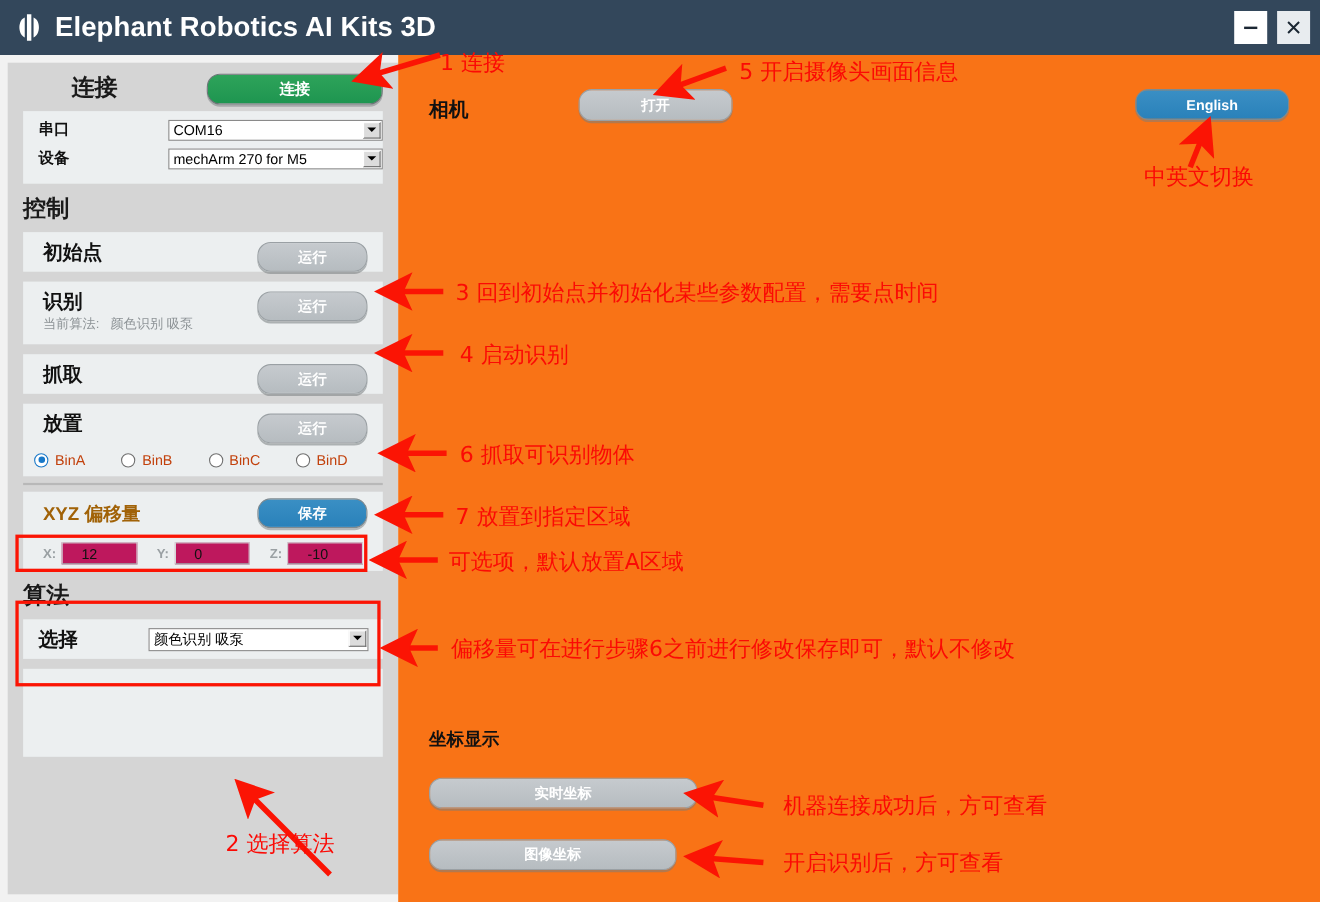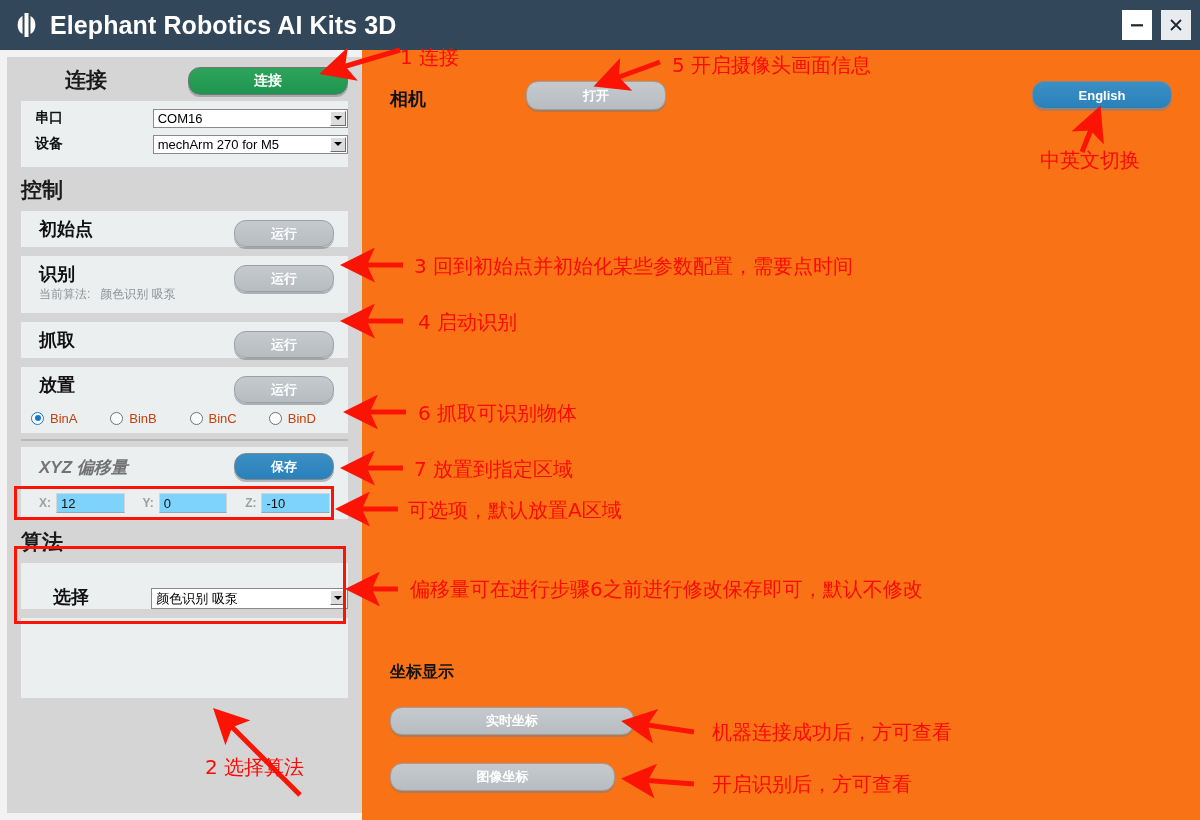--- a/index.html
+++ b/index.html
@@ -81,30 +81,30 @@
   .radio{
     width:13px;height:13px;border-radius:50%;border:1px solid #6f6f6f;background:#fff;
     box-sizing:border-box;display:flex;align-items:center;justify-content:center;margin-right:6px;
   }
   .radio.on{border-color:#1878c8;}
   .radio.on::after{content:"";width:6px;height:6px;border-radius:50%;background:#1878c8;display:block;}
   .radio-item span{font-size:13px;color:#c2410c;}
   .sep{height:2px;background:#b8b8b8;margin:6px 14px;}
   
   .xyz-head{position:relative;height:40px;display:flex;align-items:center;padding-left:18px;}
-  .xyz-head .name{font-size:17px;font-weight:bold;color:#737373;font-style:italic;}
+  .xyz-head .name{font-size:17px;font-weight:bold;color:#a16207;}
   .xyz-head .btn{position:absolute;right:14px;top:6px;width:100px;height:27px;}
   .xyz-row{display:flex;align-items:center;height:32px;padding-left:18px;}
   .xyz-lab{font-size:12px;color:#9aa0a3;font-weight:bold;margin-right:5px;}
   .xyz-inp{
-    width:88px;height:20px;background:#7dd3fc;border:1px solid #d3d6d8;border-bottom:1px solid #9fa4a7;
-    box-sizing:border-box;font-size:13px;color:#111;padding-left:4px;display:flex;align-items:center;
+    width:88px;height:20px;background:#be185d;border:1px solid #d3d6d8;border-bottom:1px solid #9fa4a7;
+    box-sizing:border-box;font-size:13px;color:#111;padding-left:17px;display:flex;align-items:center;
     margin-right:18px;
   }
-  .sel-row{display:flex;align-items:flex-end;height:46px;padding-left:32px;}
+  .sel-row{display:flex;align-items:center;height:36px;padding-left:14px;}
   .sel-row .name{font-size:18px;font-weight:bold;color:#111;width:100px;}
   .sel-row .combo{width:200px;height:21px;}
   .blank-panel{height:80px;}
   
   #main{position:absolute;left:362px;top:50px;width:838px;height:770px;background:#f97316;}
   .m-label{position:absolute;font-size:18px;font-weight:bold;color:#111;}
   .m-btn{position:absolute;}
   
   .anno{
     position:absolute;color:#fb0a05;font-size:20px;white-space:nowrap;

